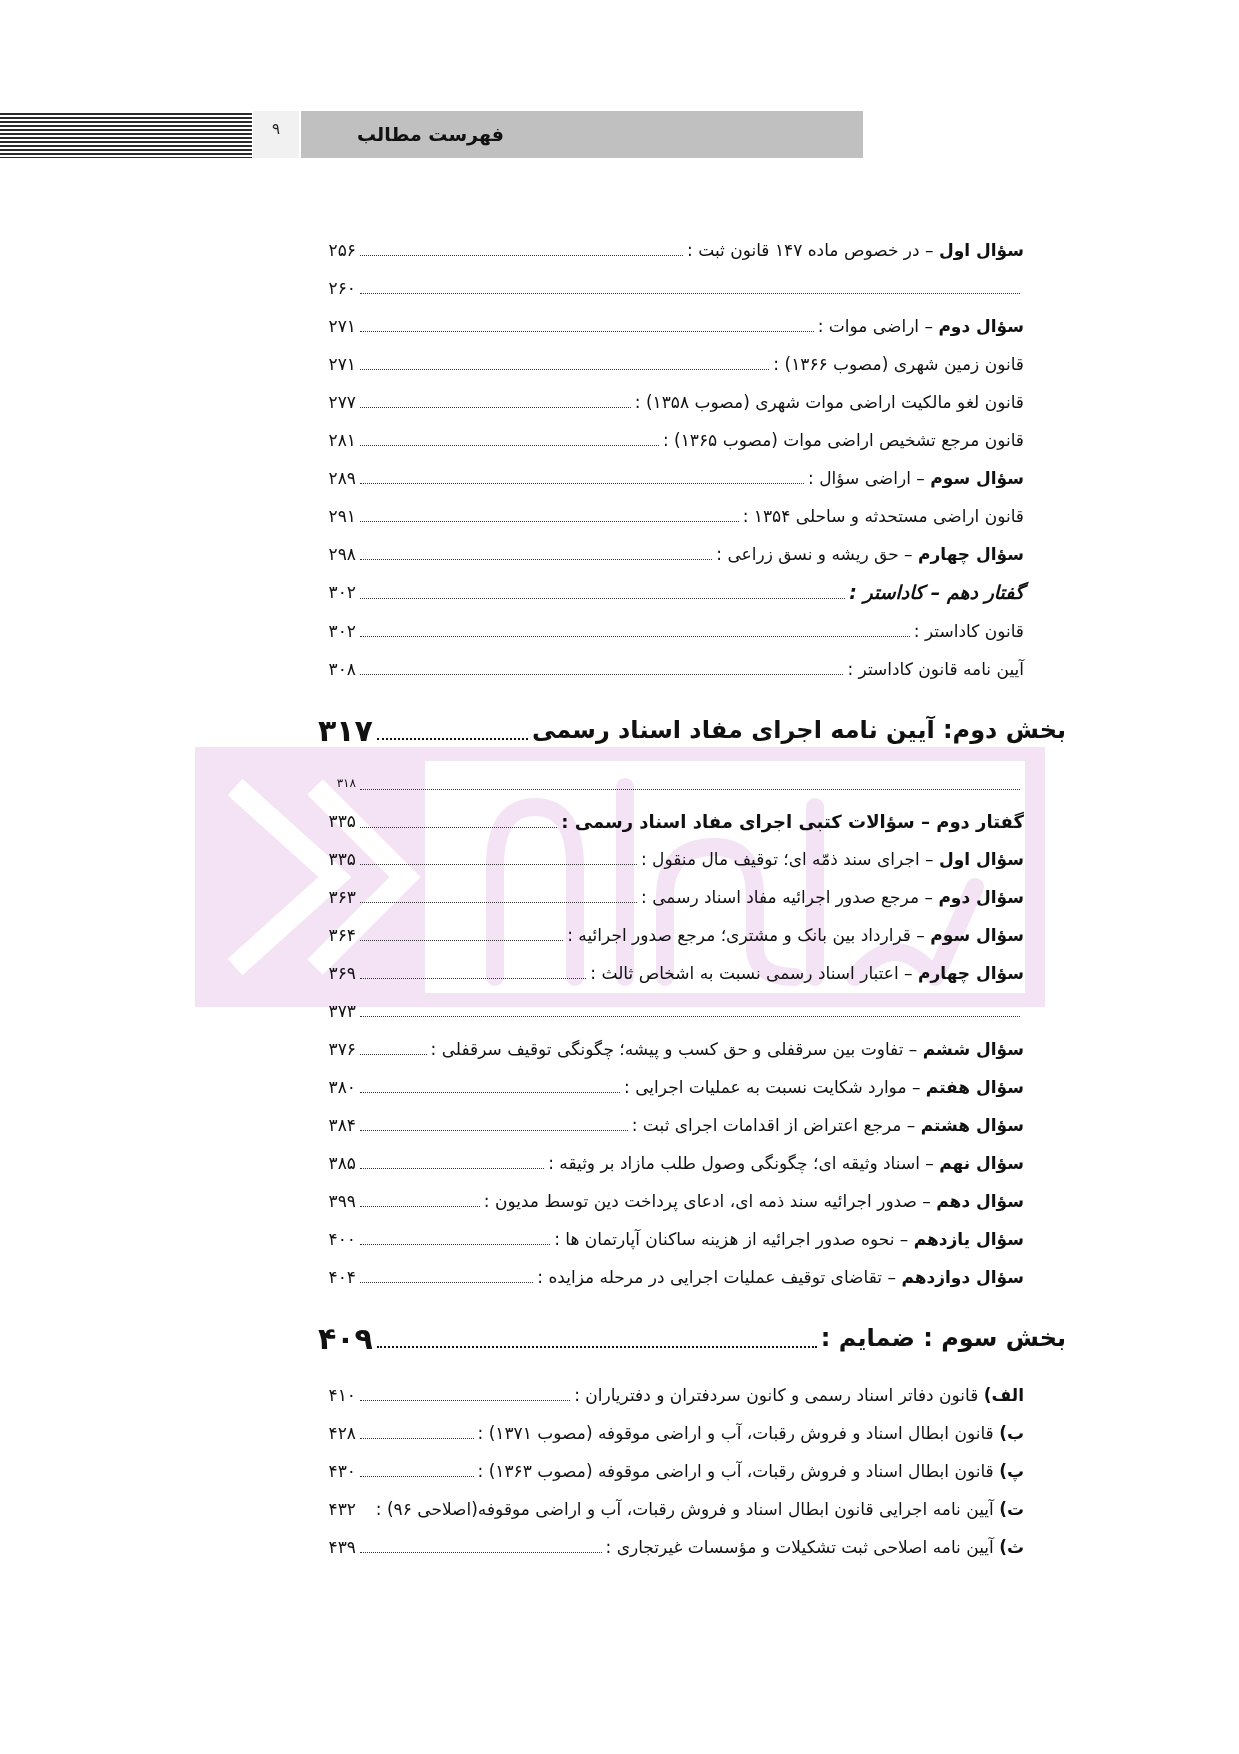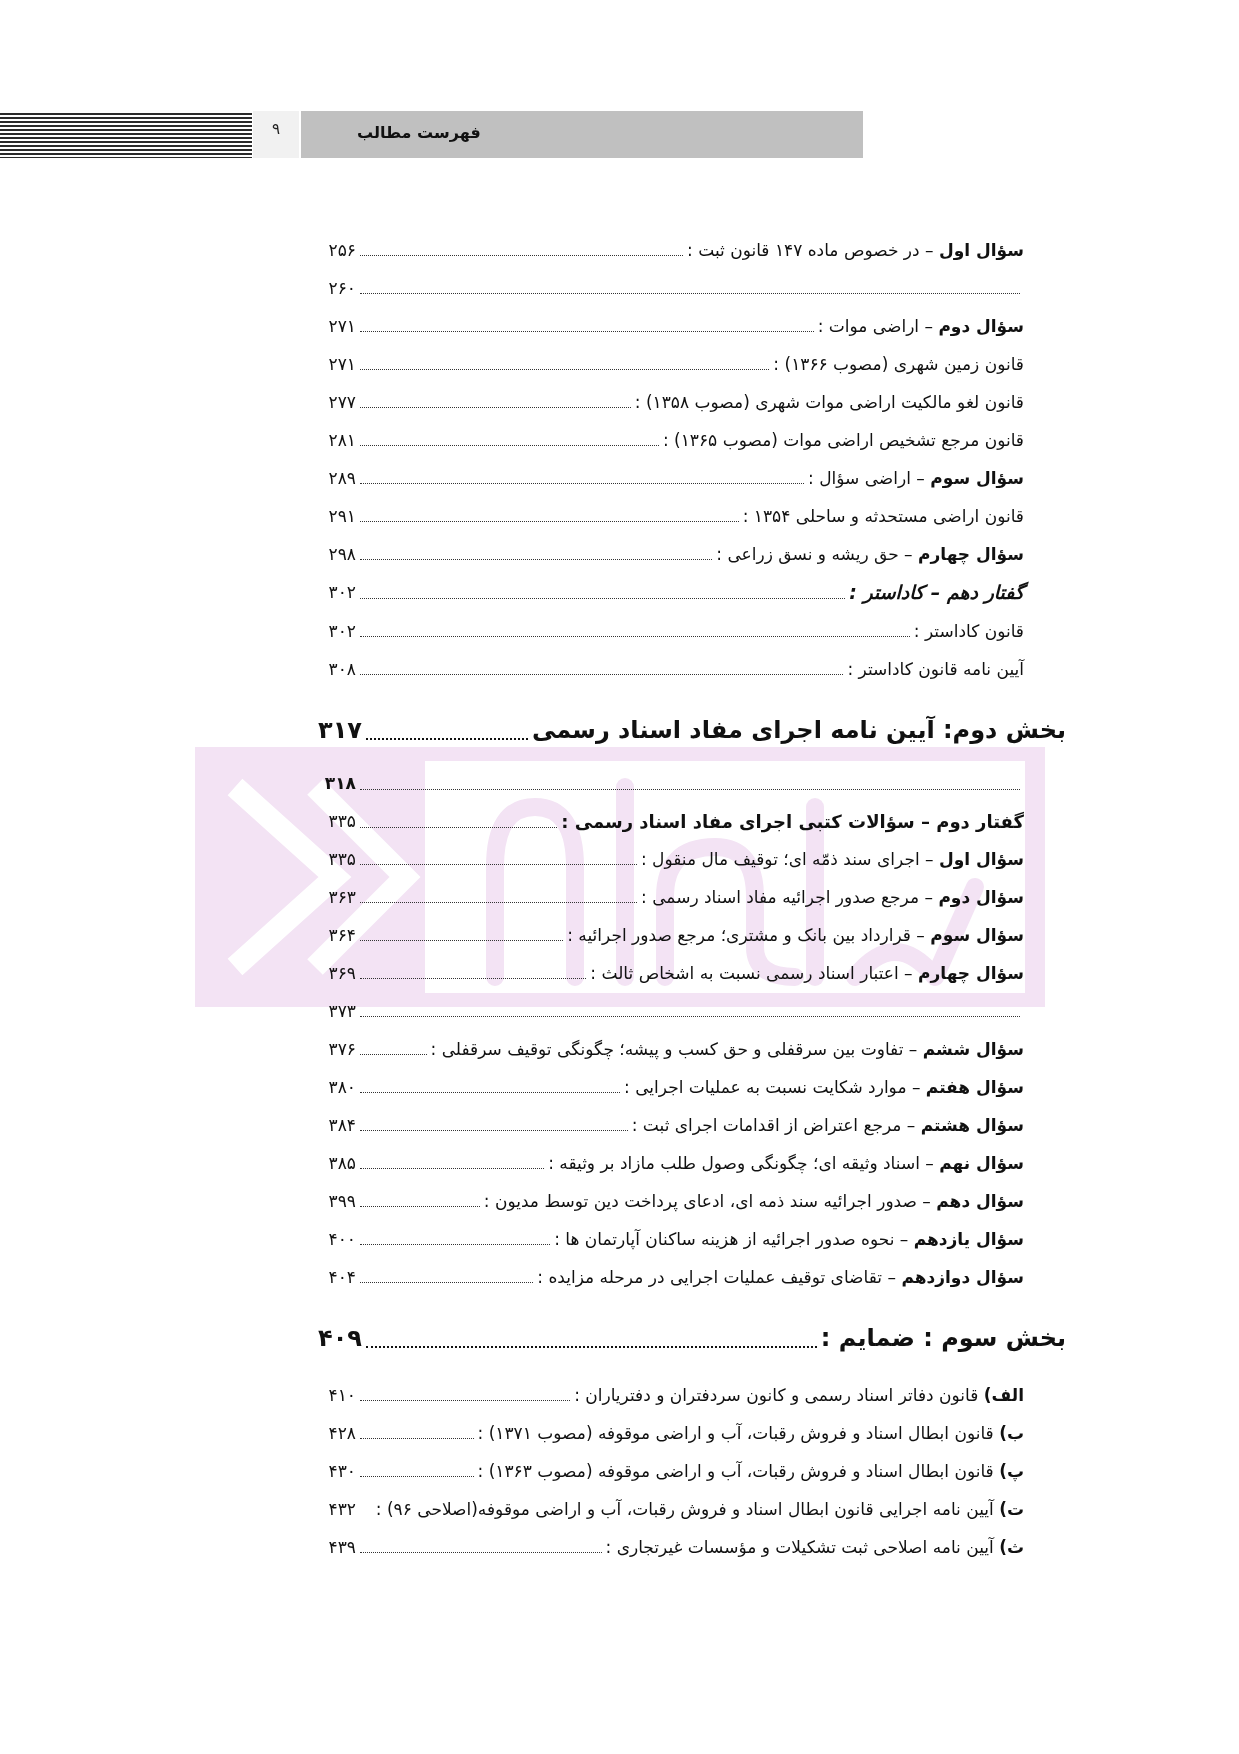--- a/index.html
+++ b/index.html
@@ -50,21 +50,21 @@
       left: 301px;
       top: 111px;
       width: 562px;
       height: 47px;
       background: #c0c0c0;
     }
     .header-title {
       position: absolute;
       left: 56px;
       top: 12px;
-      font-size: 16px;
+      font-size: 19px;
       font-weight: bold;
       color: #111;
       direction: rtl;
       white-space: nowrap;
     }
 
     
     .watermark {
       position: absolute;
       left: 195px;
@@ -109,21 +109,21 @@
     .toc-row .pg {
       flex: 0 0 auto;
       min-width: 38px;
       text-align: right;
       direction: ltr;
     }
     .toc-row.chapter { font-size: 19px; font-weight: bold; }
     .toc-row.chapter .lbl { font-weight: bold; font-style: italic; }
     .toc-row.section { font-size: 24px; font-weight: bold; right: -48px; }
     .toc-row.section .dots { border-bottom: 2.5px dotted #111; }
-    .toc-row.section .pg { font-size: 24px; }
+    .toc-row.section .pg { font-size: 30px; }
     .toc-row.bold-all { font-weight: bold; font-size: 18px; }
   </style>
 </head>
 <body>
 
 <div class="header-lines"></div>
 <div class="header-pagenum-box">
   <div class="header-pagenum">۹</div>
 </div>
 <div class="header-title-box">
@@ -210,21 +210,21 @@
   </div>
 
   <div class="toc-row section" style="top:710px;height:40px">
     <span class="lbl">بخش دوم: آیین نامه اجرای مفاد اسناد رسمی</span>
     <span class="dots"></span>
     <span class="pg">۳۱۷</span>
   </div>
 
   <div class="toc-row bold-all" style="top:766px">
     <span class="dots"></span>
-    <span class="pg" style="font-weight:bold;font-size:17px">۳۱۸</span>
+    <span class="pg" style="font-weight:normal;font-size:12px">۳۱۸</span>
   </div>
   <div class="toc-row bold-all" style="top:804px">
     <span class="lbl"><b>گفتار دوم – سؤالات کتبی اجرای مفاد اسناد رسمی</b><span> :</span></span>
     <span class="dots"></span>
     <span class="pg" style="font-weight:normal;font-size:17px">۳۳۵</span>
   </div>
   <div class="toc-row" style="top:842px">
     <span class="lbl"><b>سؤال اول</b><span> – اجرای سند ذمّه ای؛ توقیف مال منقول :</span></span>
     <span class="dots"></span>
     <span class="pg">۳۳۵</span>

